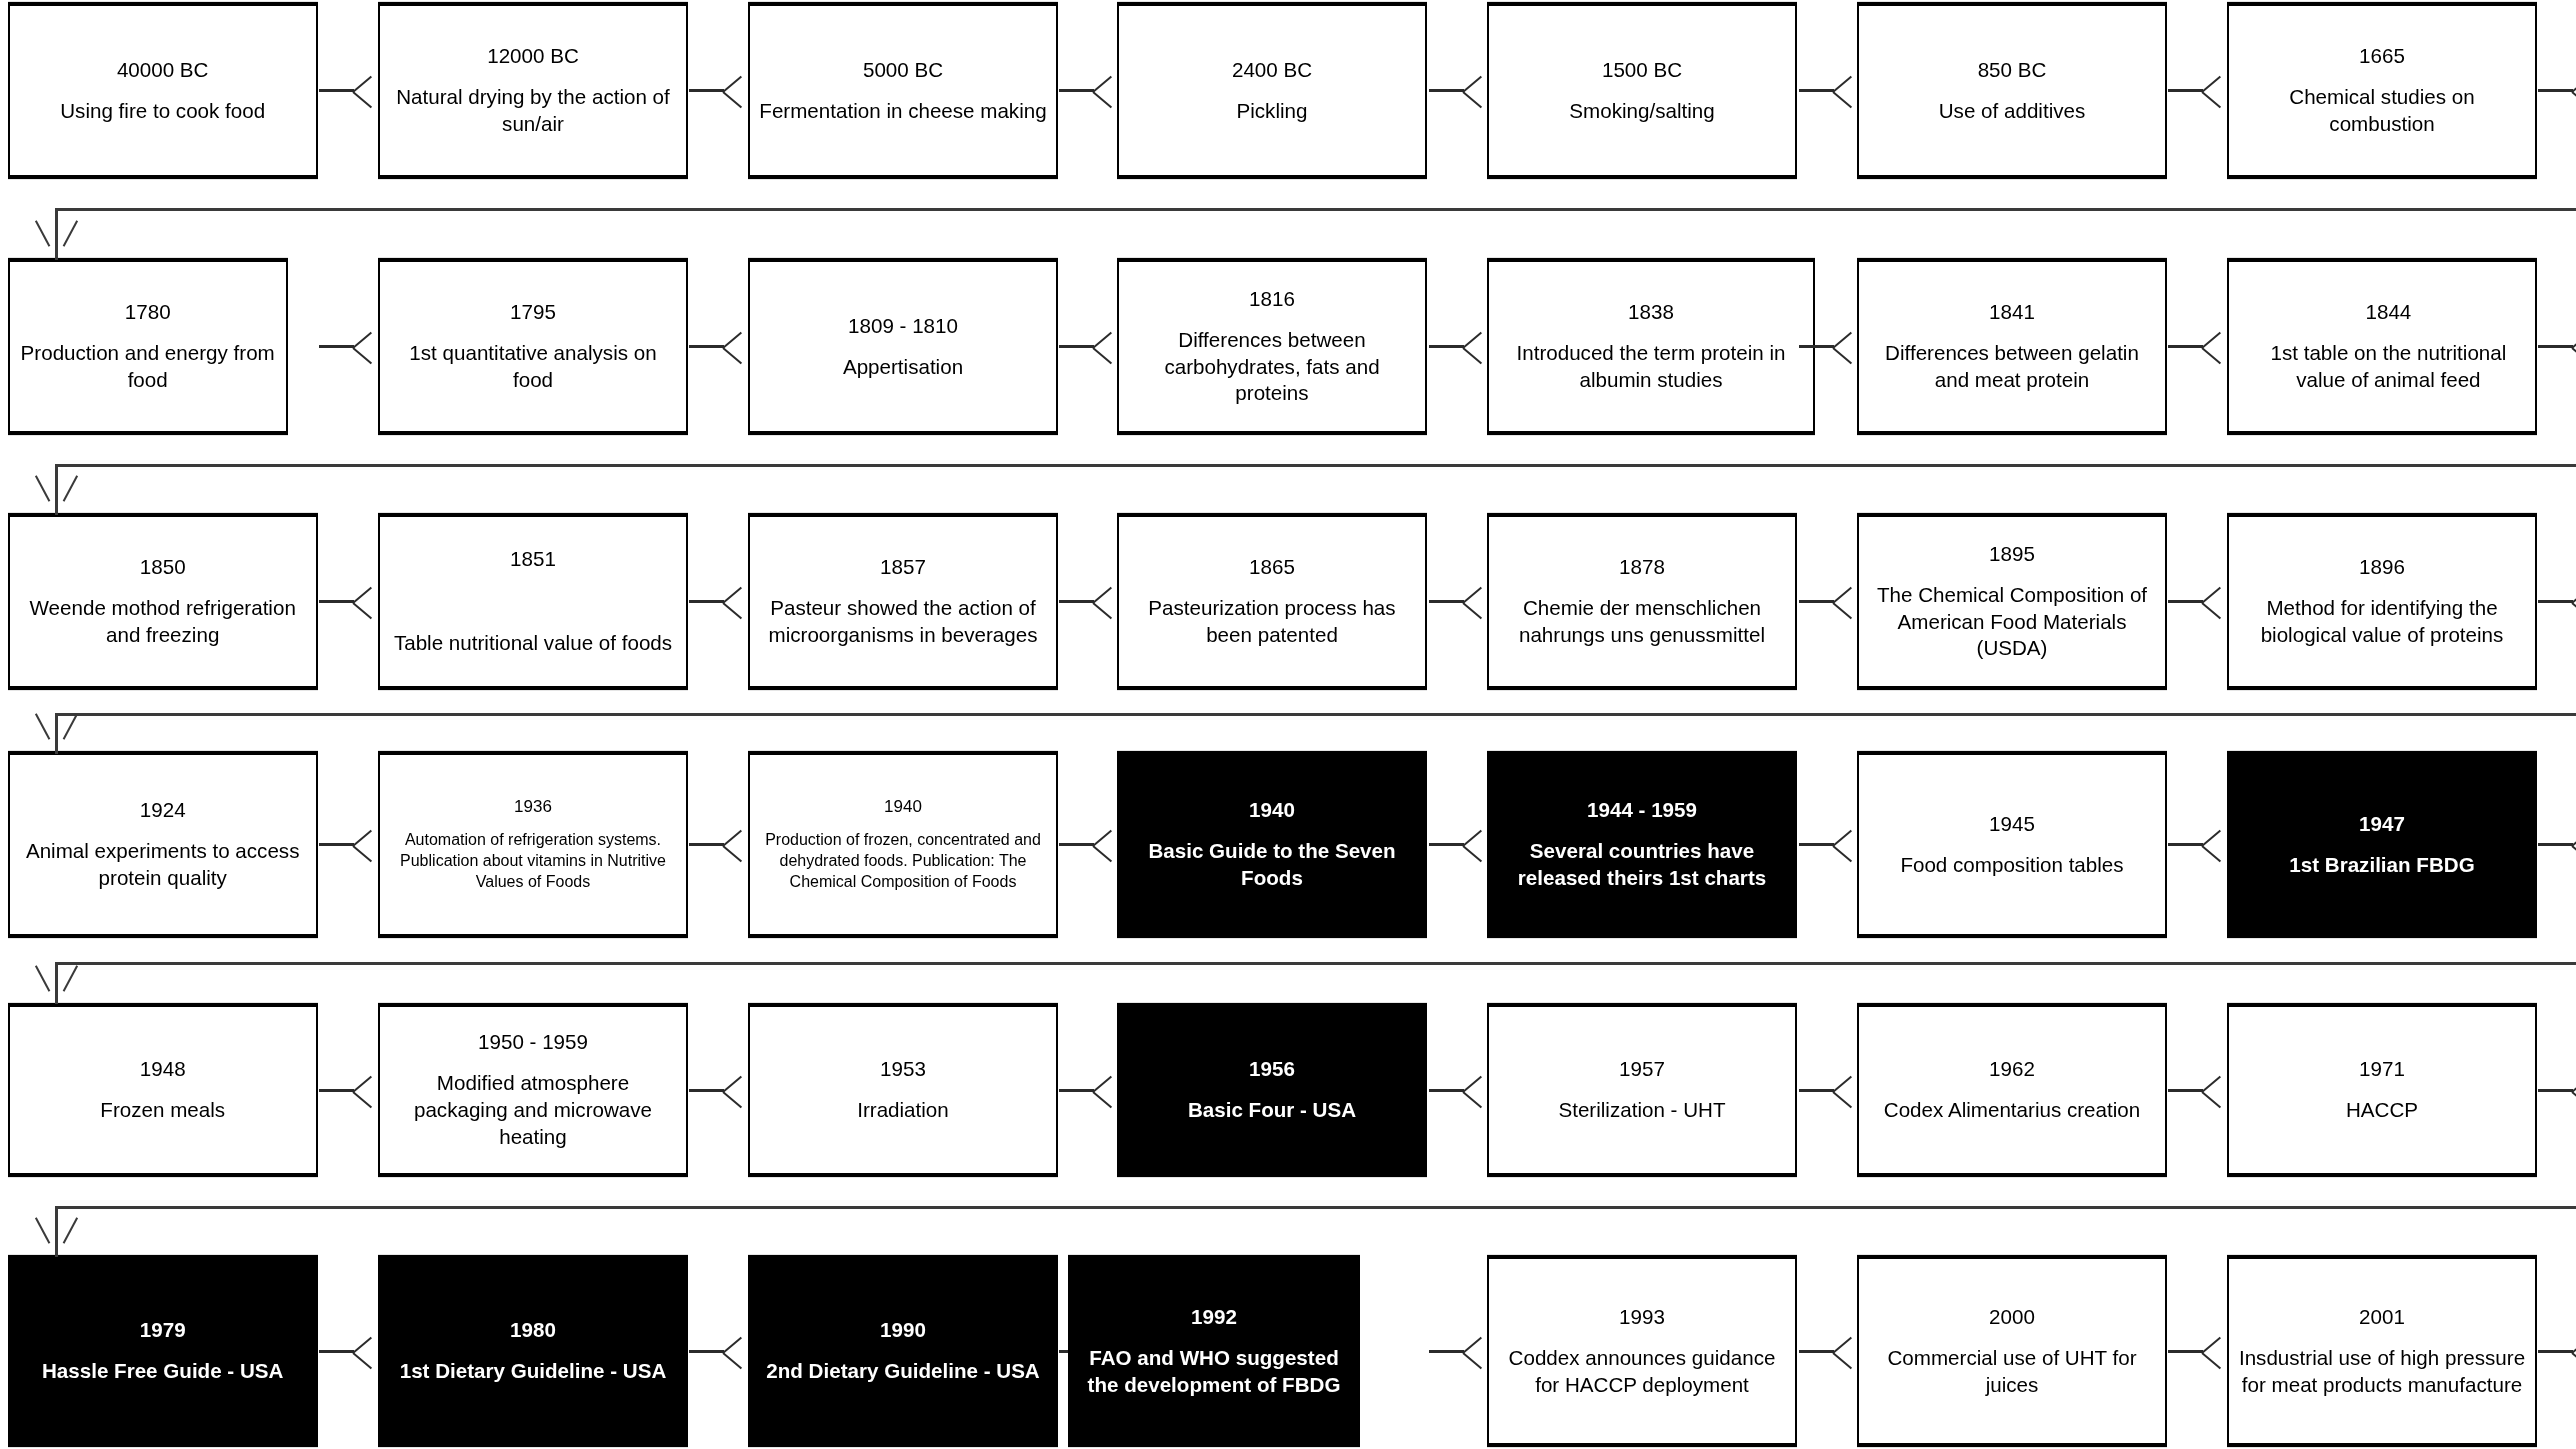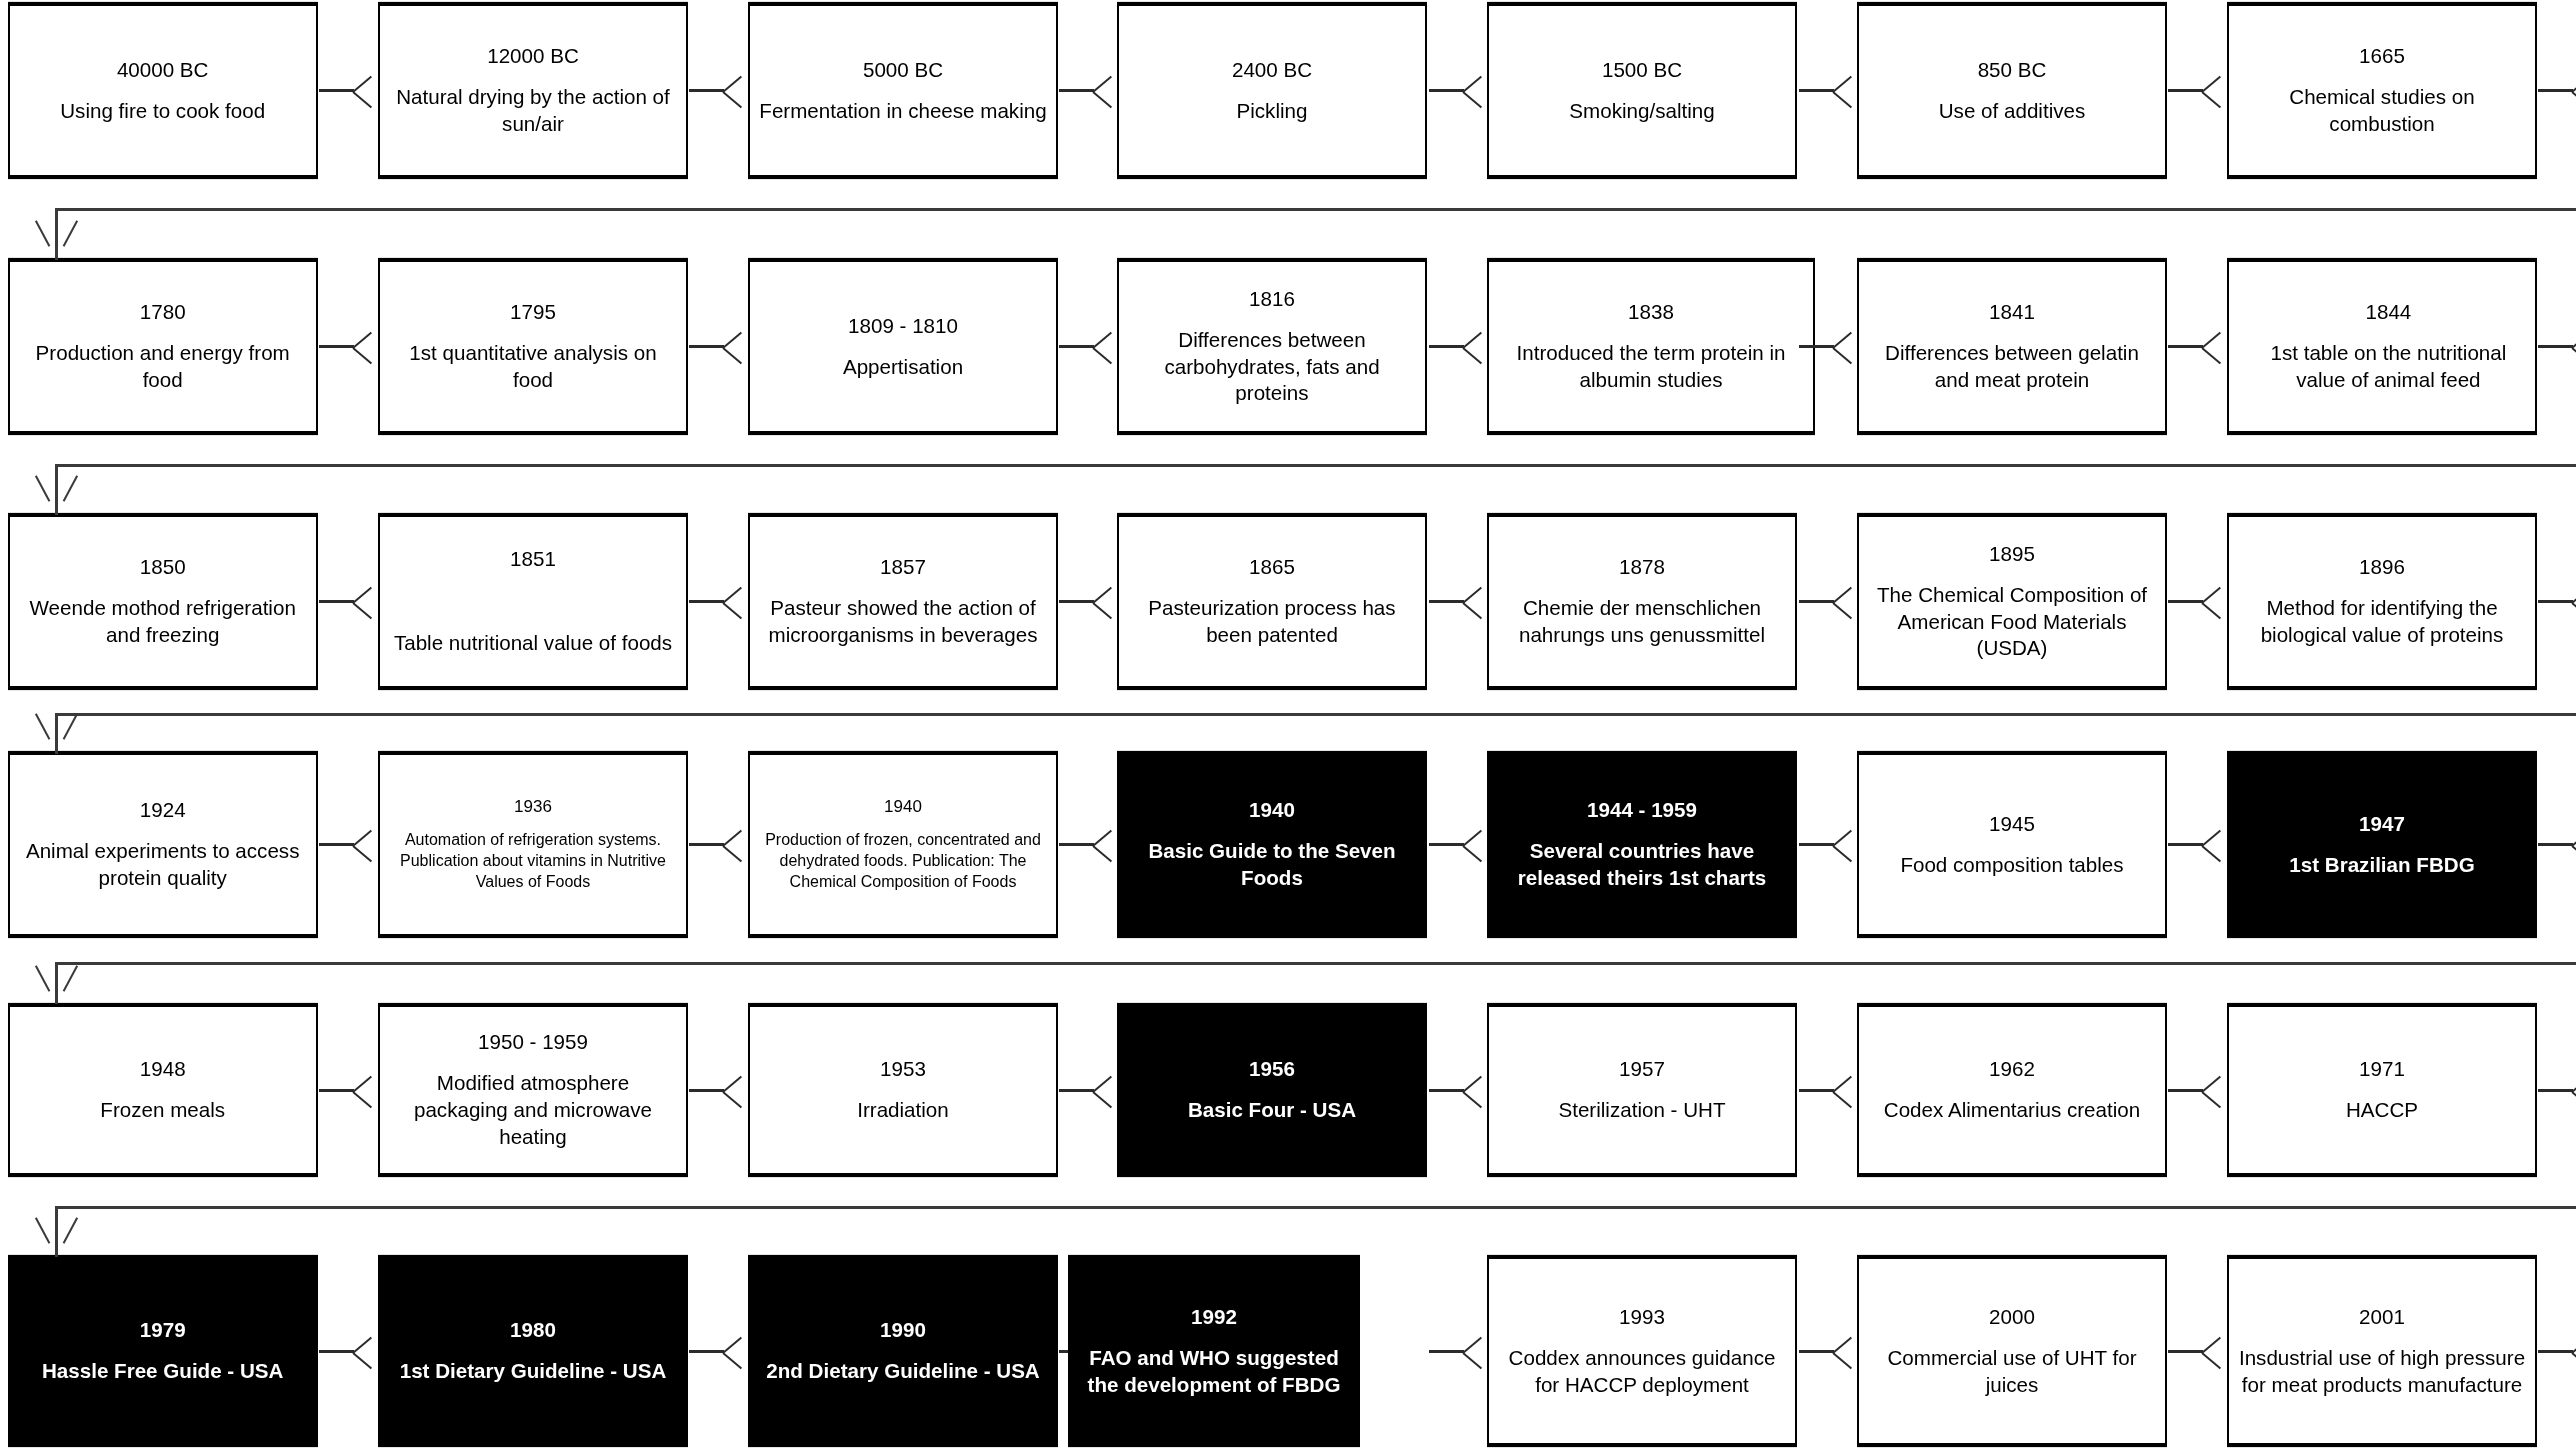--- a/index.html
+++ b/index.html
@@ -141,21 +141,21 @@
       <div class="box fs-lg" style="position: absolute; left: 2227px; top: 0px; width: 310px; height: 173px;">
         <span class="yr">1665</span>
         <span class="desc">Chemical studies on combustion</span>
       </div>
       <div class="harrow" style="position: absolute; left: 2537px; width: 60px; top: 71px;">
         <div class="shaft"></div>
         <div class="head"></div>
       </div>
     </div>
     <div class="row" style="top: 260px; height: 173px;">
-      <div class="box fs-lg" style="position: absolute; left: 7.7px; top: 0px; width: 310px; height: 173px;">
+      <div class="box fs-lg" style="position: absolute; left: 7.7px; top: 0px; width: 280px; height: 173px;">
         <span class="yr">1780</span>
         <span class="desc">Production and energy from food</span>
       </div>
       <div class="harrow" style="position: absolute; left: 318px; width: 60px; top: 71px;">
         <div class="shaft"></div>
         <div class="head"></div>
       </div>
       <div class="box fs-lg" style="position: absolute; left: 378px; top: 0px; width: 310px; height: 173px;">
         <span class="yr">1795</span>
         <span class="desc">1st quantitative analysis on food</span>

